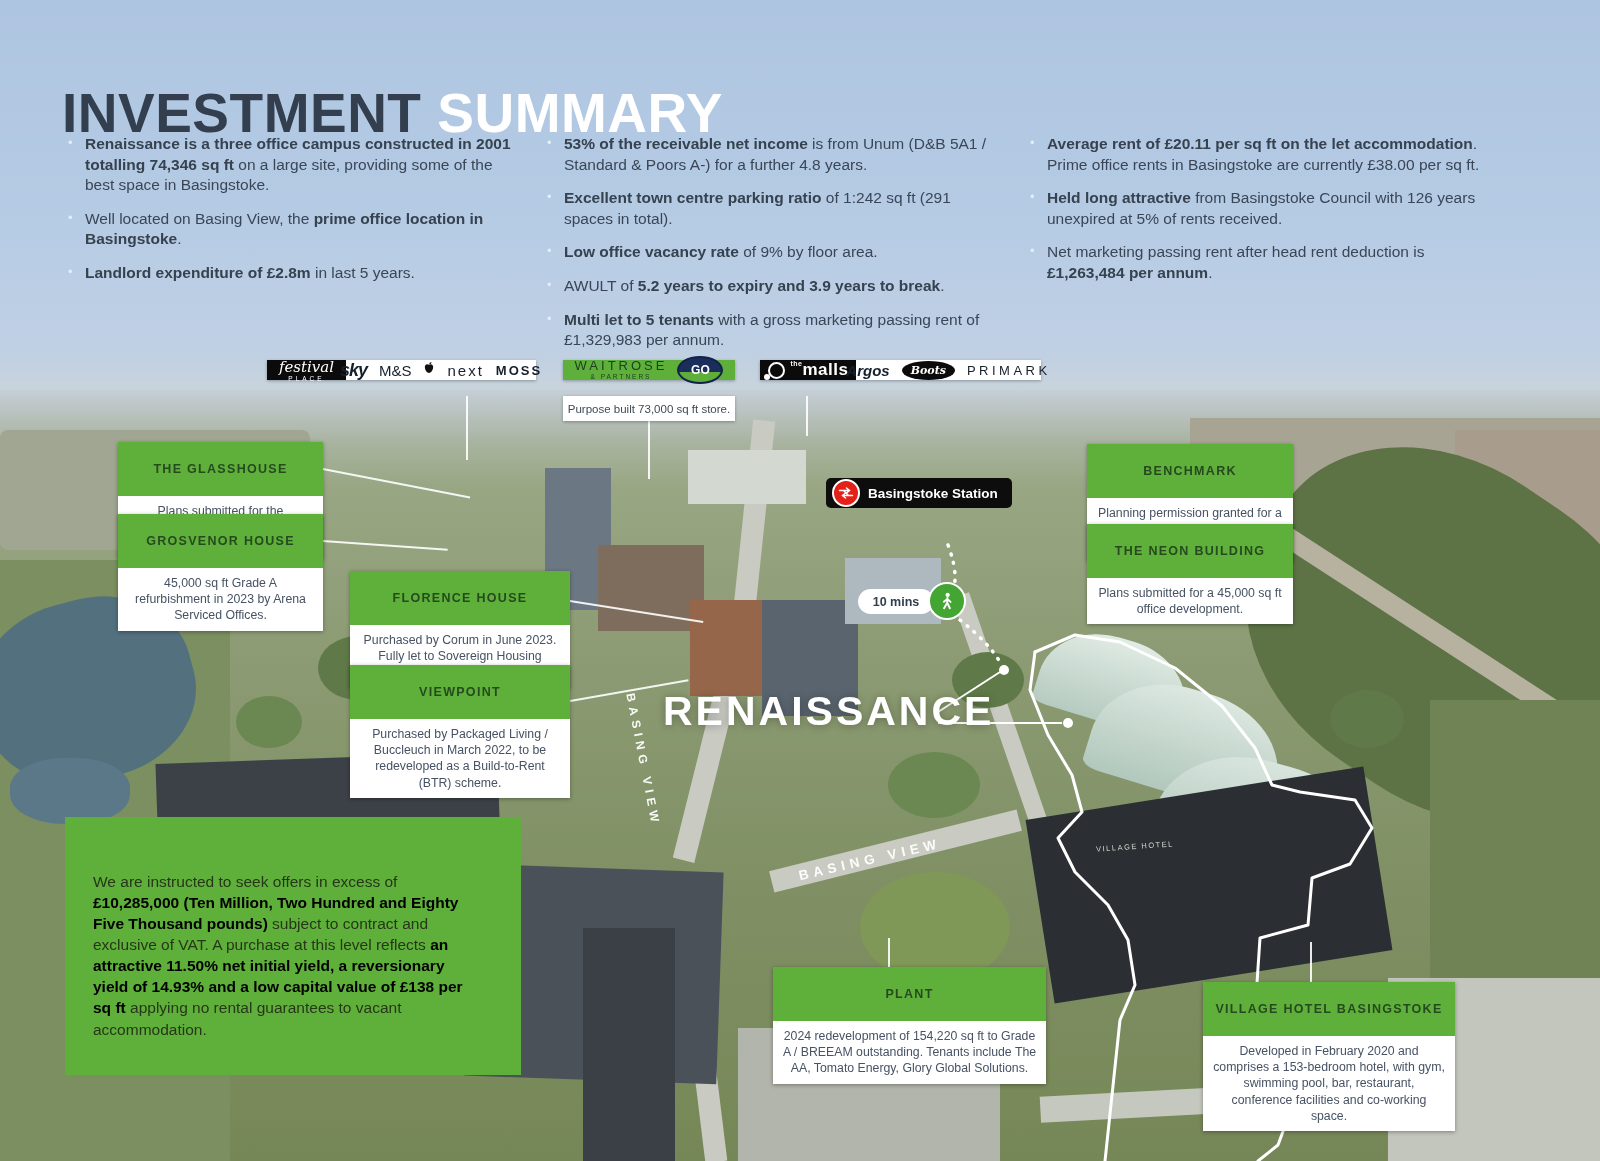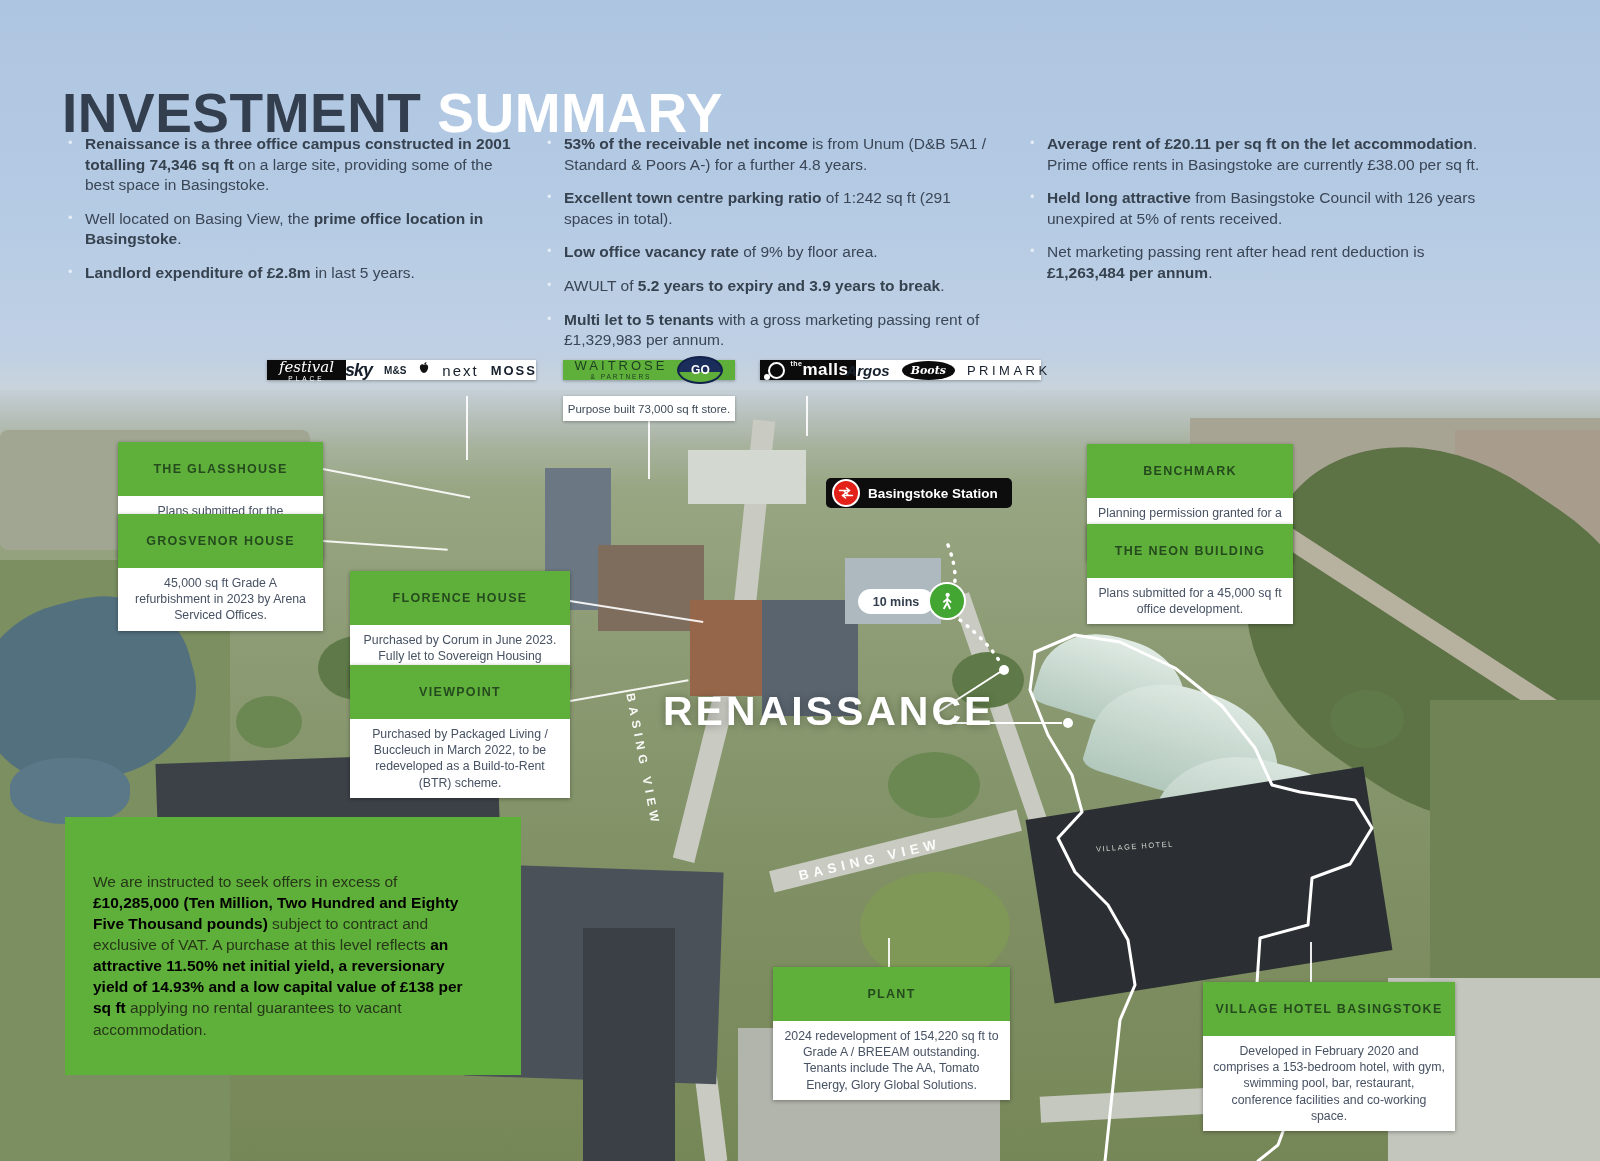--- a/index.html
+++ b/index.html
@@ -19,21 +19,21 @@
   .col3{left:1028px;width:468px;}
   
   .logo-box{position:absolute;top:360px;height:20px;display:flex;align-items:center;justify-content:center;z-index:7;box-shadow:0 1px 3px rgba(0,0,0,.3);}
   .black{background:#0b0b0b;color:#fff;}
   .white{background:#fff;color:#16202c;}
   .fp{left:267px;width:79px;flex-direction:column;line-height:1;}
   .fp .scr{font-family:"DejaVu Serif",serif;font-style:italic;font-size:15px;margin-top:2px;}
   .fp .plc{font-size:6.5px;letter-spacing:3px;margin-top:1px;}
   .brands1{left:346px;width:190px;gap:12px;}
   .sky{font-style:italic;font-weight:bold;font-size:18px;letter-spacing:-1px;}
-  .ms{font-weight:bold;font-size:10px;}
+  .ms{font-weight:normal;font-size:15px;}
   .next{font-size:15px;letter-spacing:2px;}
   .moss{font-weight:bold;font-size:13px;letter-spacing:2px;}
   .wtr{left:563px;width:172px;background:#5fb03a;flex-direction:row;gap:10px;}
   .wtr .wt{line-height:1;text-align:center;color:#1e4023;}
   .wtr .w1{font-size:13px;letter-spacing:3px;}
   .wtr .w2{font-size:6.5px;letter-spacing:2px;margin-top:2px;}
   .go{width:46px;height:28px;border-radius:50%;border:2px solid #13224d;box-sizing:border-box;
       background:linear-gradient(180deg,#1b2d5b 58%,#5fae3a 58%);color:#fff;font-weight:bold;font-size:12px;
       display:flex;align-items:center;justify-content:center;}
   .store-note{position:absolute;left:563px;top:396px;width:172px;height:25px;background:#fff;color:#3d4a57;font-size:11.5px;display:flex;align-items:center;justify-content:center;z-index:7;box-shadow:0 1px 3px rgba(0,0,0,.3);}
@@ -49,21 +49,21 @@
   
   .callout{position:absolute;text-align:center;z-index:7;box-shadow:0 1px 4px rgba(0,0,0,.35);font-size:12.3px;}
   .callout .hd{background:#5fb03a;color:#254a1e;font-weight:bold;font-size:12.5px;letter-spacing:1.3px;padding:20px 4px;}
   .callout .bd{background:#fff;color:#475263;padding:7px 9px;line-height:1.32;}
   .co-glasshouse{left:118px;top:442px;width:205px;}
   .co-grosvenor{left:118px;top:514px;width:205px;}
   .co-florence{left:350px;top:571px;width:220px;}
   .co-viewpoint{left:350px;top:665px;width:220px;}
   .co-benchmark{left:1087px;top:444px;width:206px;}
   .co-neon{left:1087px;top:524px;width:206px;}
-  .co-plant{left:773px;top:967px;width:237px;}
+  .co-plant{left:773px;top:967px;width:273px;}
   .co-village{left:1203px;top:982px;width:252px;}
   
   .station{position:absolute;left:826px;top:434px;height:30px;background:#0d0d0d;border-radius:5px;
     display:flex;align-items:center;color:#fff;font-weight:bold;font-size:13.5px;padding:0 14px 0 42px;z-index:7;margin-top:44px;}
   .station .pin{position:absolute;left:6px;top:1px;width:28px;height:28px;border-radius:50%;background:#e32119;border:2px solid #fff;box-sizing:border-box;display:flex;align-items:center;justify-content:center;}
   .walk{position:absolute;left:858px;top:589px;width:76px;height:25px;background:#fff;border-radius:13px;display:flex;align-items:center;justify-content:center;font-size:12.5px;font-weight:bold;color:#333f4d;z-index:7;}
   .walkicon{position:absolute;left:928px;top:582px;width:38px;height:38px;border-radius:50%;background:#43a532;border:2.5px solid #fff;box-sizing:border-box;display:flex;align-items:center;justify-content:center;z-index:7;}
   .campus-name{position:absolute;left:663px;top:688px;font-size:41px;font-weight:bold;color:#fff;letter-spacing:3px;z-index:7;text-shadow:0 1px 8px rgba(0,0,0,.3);}
   .roadv{position:absolute;left:637px;top:692px;transform:rotate(79deg);transform-origin:left top;color:#fff;font-weight:bold;font-size:12px;letter-spacing:5px;white-space:nowrap;z-index:6;opacity:.95;}
   .roadd{position:absolute;left:797px;top:852px;transform:rotate(-13deg);color:#fff;font-weight:bold;font-size:13.5px;letter-spacing:5px;white-space:nowrap;z-index:6;opacity:.95;}

